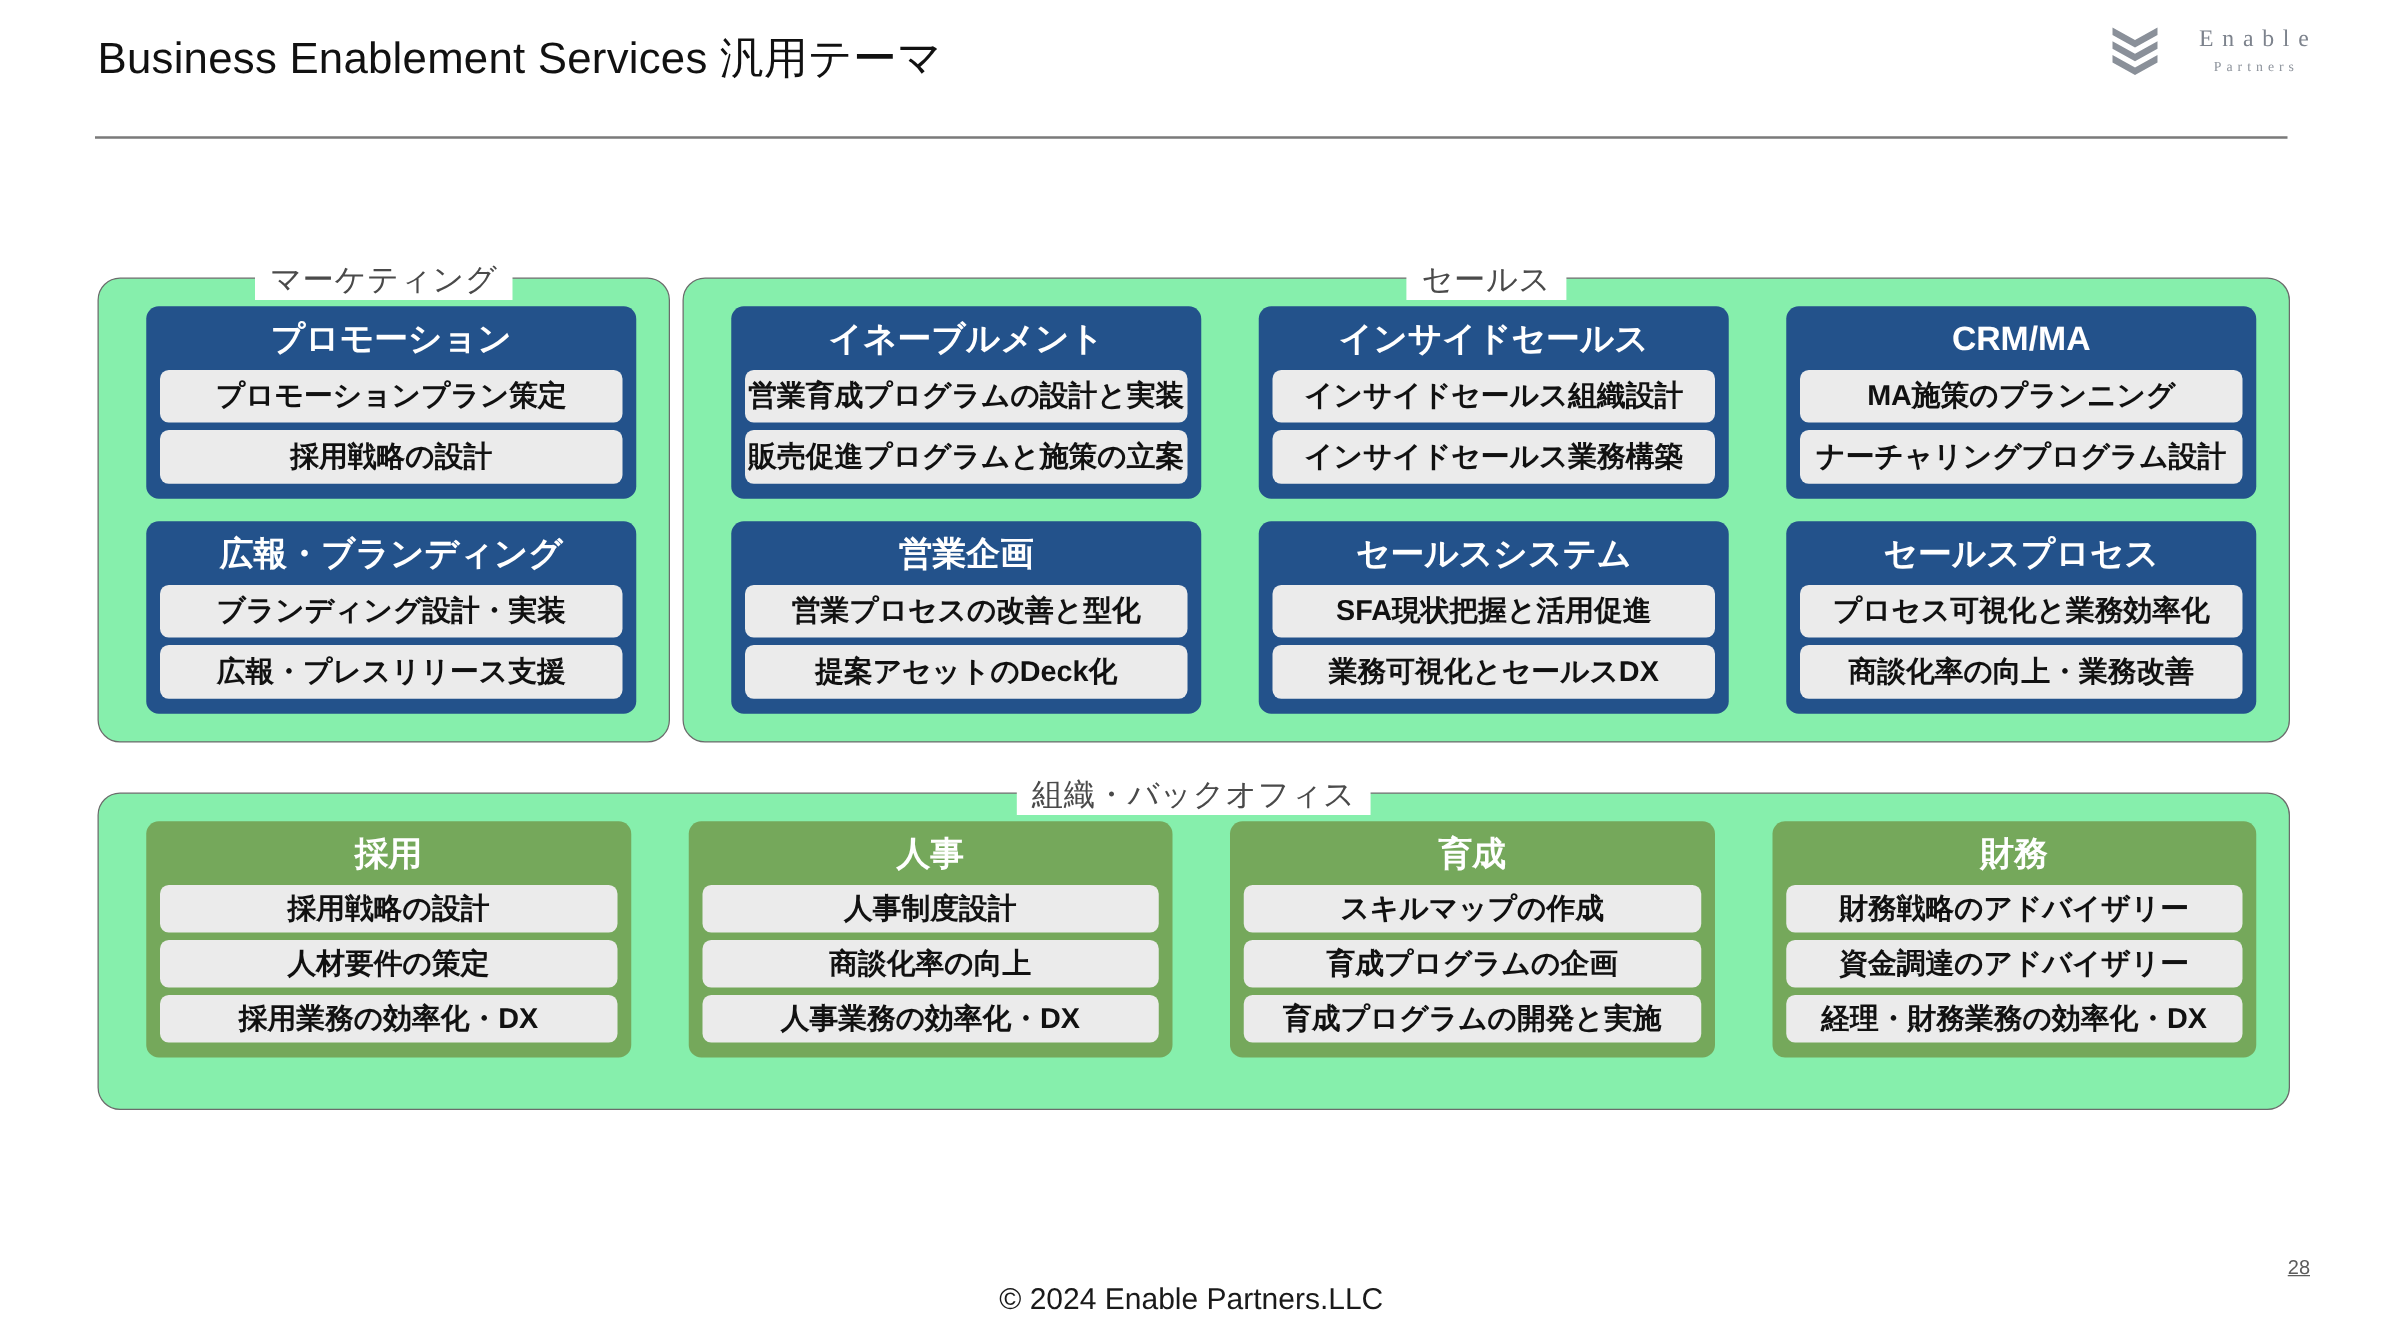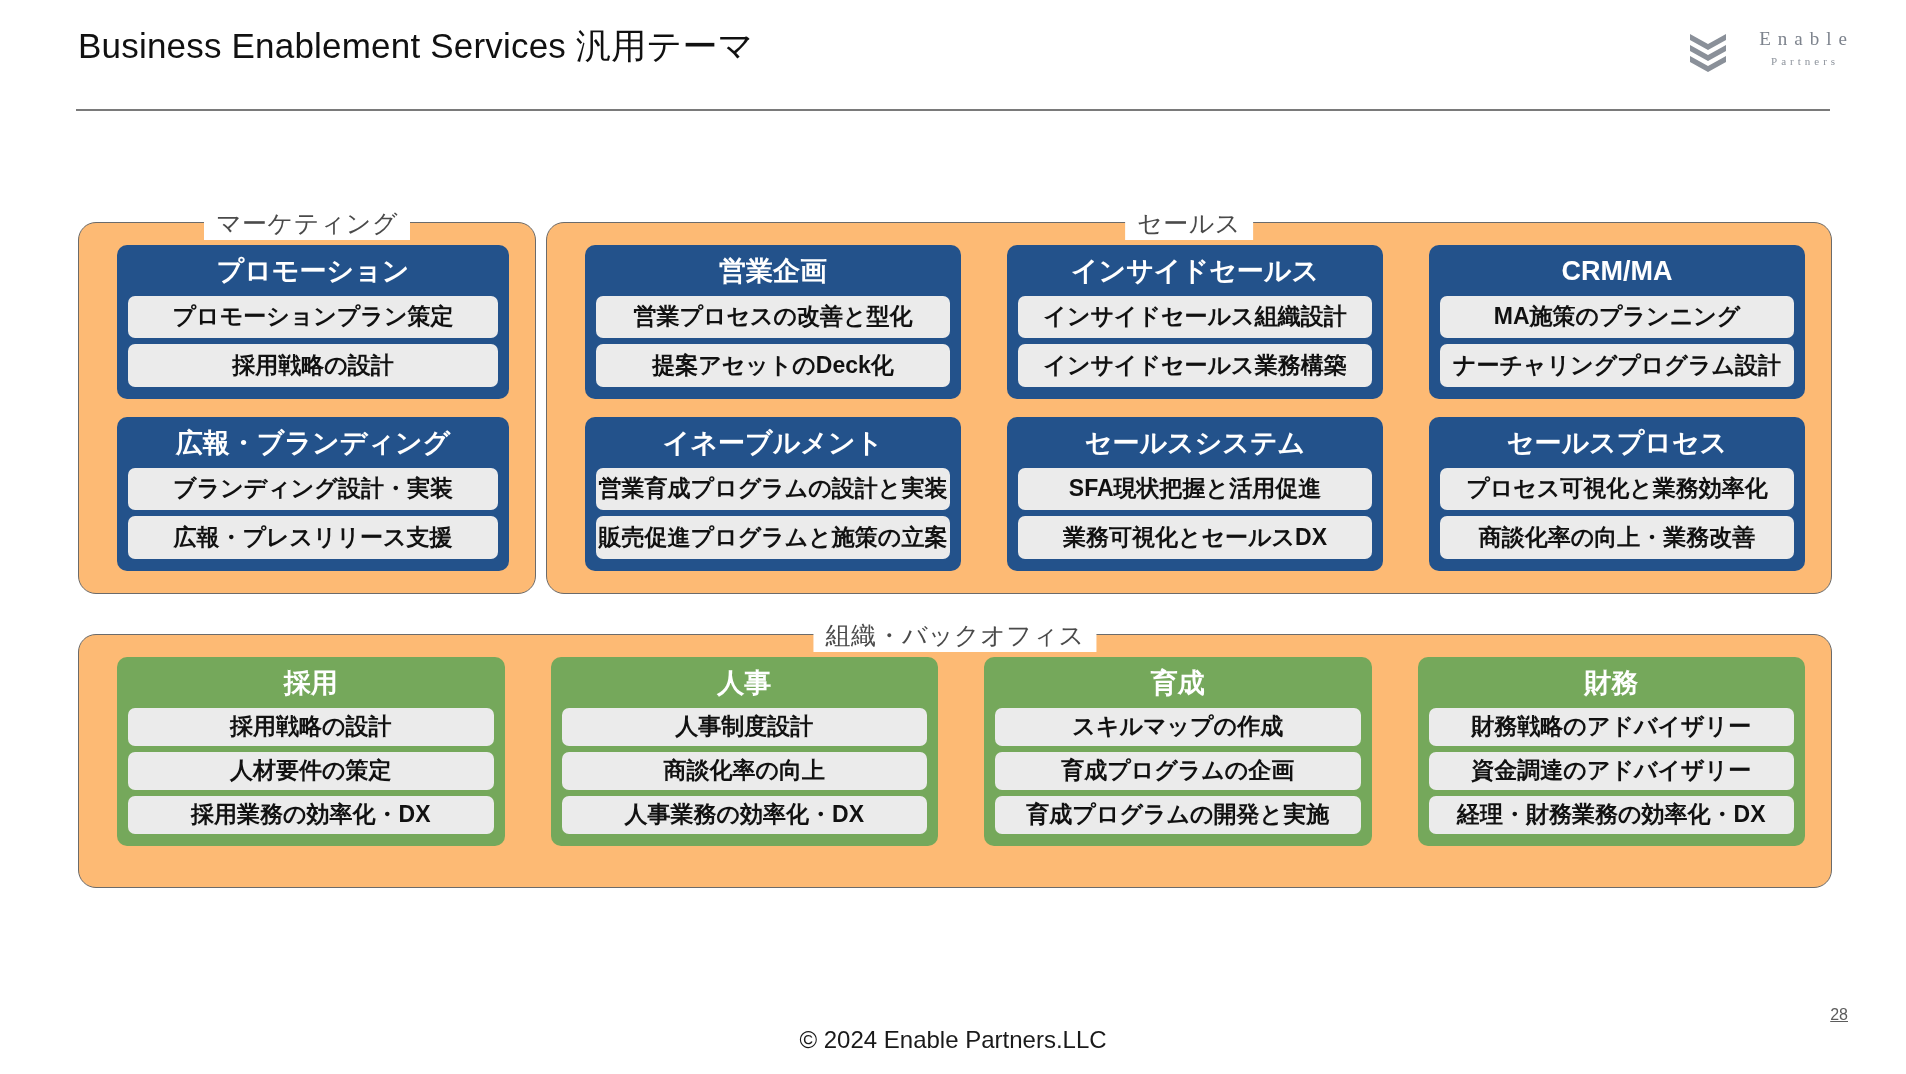--- a/index.html
+++ b/index.html
@@ -42,23 +42,22 @@
     height: 2px;
     background: #7a7a7a;
   }
 
   
   .logo {
     position: absolute;
     right: 52px;
     top: 16px;
     display: flex;
-    align-items: flex-start;
+    align-items: flex-end;
     gap: 22px;
-    margin-top: 12px;
   }
   .logo-mark { width: 44px; height: 44px; display: block; }
   .logo-text { display: flex; flex-direction: column; align-items: center; }
   .logo-name {
     font-size: 19px;
     letter-spacing: 7px;
     color: #7d838d;
     font-family: "Liberation Serif", "DejaVu Serif", serif;
     padding-left: 7px;
   }
@@ -69,21 +68,21 @@
     font-family: "Liberation Serif", "DejaVu Serif", serif;
     margin-top: 5px;
     padding-left: 4px;
   }
 
   
   .group {
     position: absolute;
     border: 1.6px solid #6b6b6b;
     border-radius: 18px;
-    background: #fdba74;
+    background: #86efac;
   }
   .group-label {
     position: absolute;
     top: -16px;
     left: 50%;
     transform: translateX(-50%);
     background: #ffffff;
     padding: 0 12px;
     font-size: 25px;
     font-weight: 500;
@@ -223,31 +222,31 @@
           </div>
         </div>
       </div>
   </div>
 
   <div class="group" id="group-sales">
     <div class="group-label">セールス</div>
     <div class="cols">
         <div class="col stacked-2">
           <div class="card blue">
+            <div class="card-title">イネーブルメント</div>
+            <div class="card-items">
+              <div class="card-item">営業育成プログラムの設計と実装</div>
+              <div class="card-item">販売促進プログラムと施策の立案</div>
+            </div>
+          </div>
+          <div class="card blue">
             <div class="card-title">営業企画</div>
             <div class="card-items">
               <div class="card-item">営業プロセスの改善と型化</div>
               <div class="card-item">提案アセットのDeck化</div>
-            </div>
-          </div>
-          <div class="card blue">
-            <div class="card-title">イネーブルメント</div>
-            <div class="card-items">
-              <div class="card-item">営業育成プログラムの設計と実装</div>
-              <div class="card-item">販売促進プログラムと施策の立案</div>
             </div>
           </div>
         </div>
         <div class="col stacked-2">
           <div class="card blue">
             <div class="card-title">インサイドセールス</div>
             <div class="card-items">
               <div class="card-item">インサイドセールス組織設計</div>
               <div class="card-item">インサイドセールス業務構築</div>
             </div>

